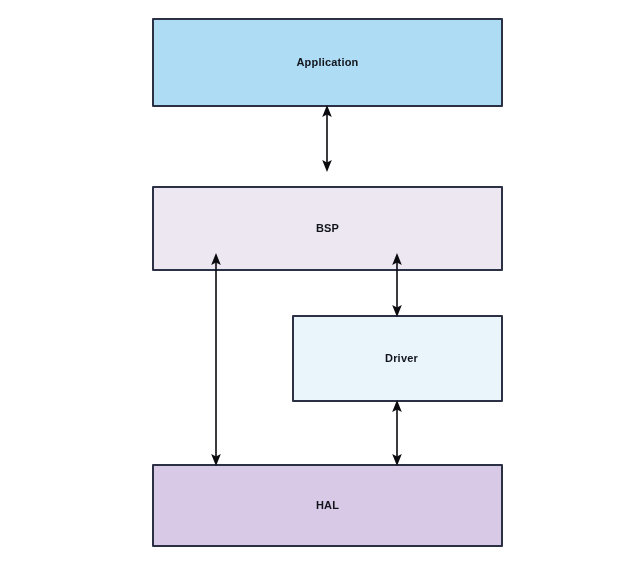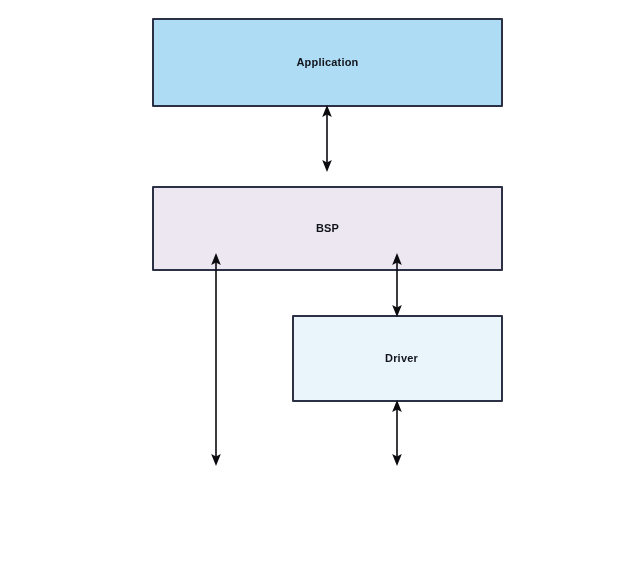--- a/index.html
+++ b/index.html
@@ -85,20 +85,23 @@
   </div>
 
   <div class="node node-bsp">
     <span class="node-label">BSP</span>
   </div>
 
   <div class="node node-driver">
     <span class="node-label">Driver</span>
   </div>
 
+  <div class="node node-hal">
+    <span class="node-label">HAL</span>
+  </div>
 
   <div class="edge" style="left:317px; top:105px; width:20px; height:67px;">
     <svg width="20" height="67" viewBox="0 0 20 67">
       <line class="edge-line" x1="10" y1="9" x2="10" y2="58"></line>
       <polygon class="edge-head" points="10,0 5.2,12 10,9.6 14.8,12"></polygon>
       <polygon class="edge-head" points="10,67 5.2,55 10,57.4 14.8,55"></polygon>
     </svg>
   </div>
 
   <div class="edge" style="left:206px; top:253px; width:20px; height:213px;">

